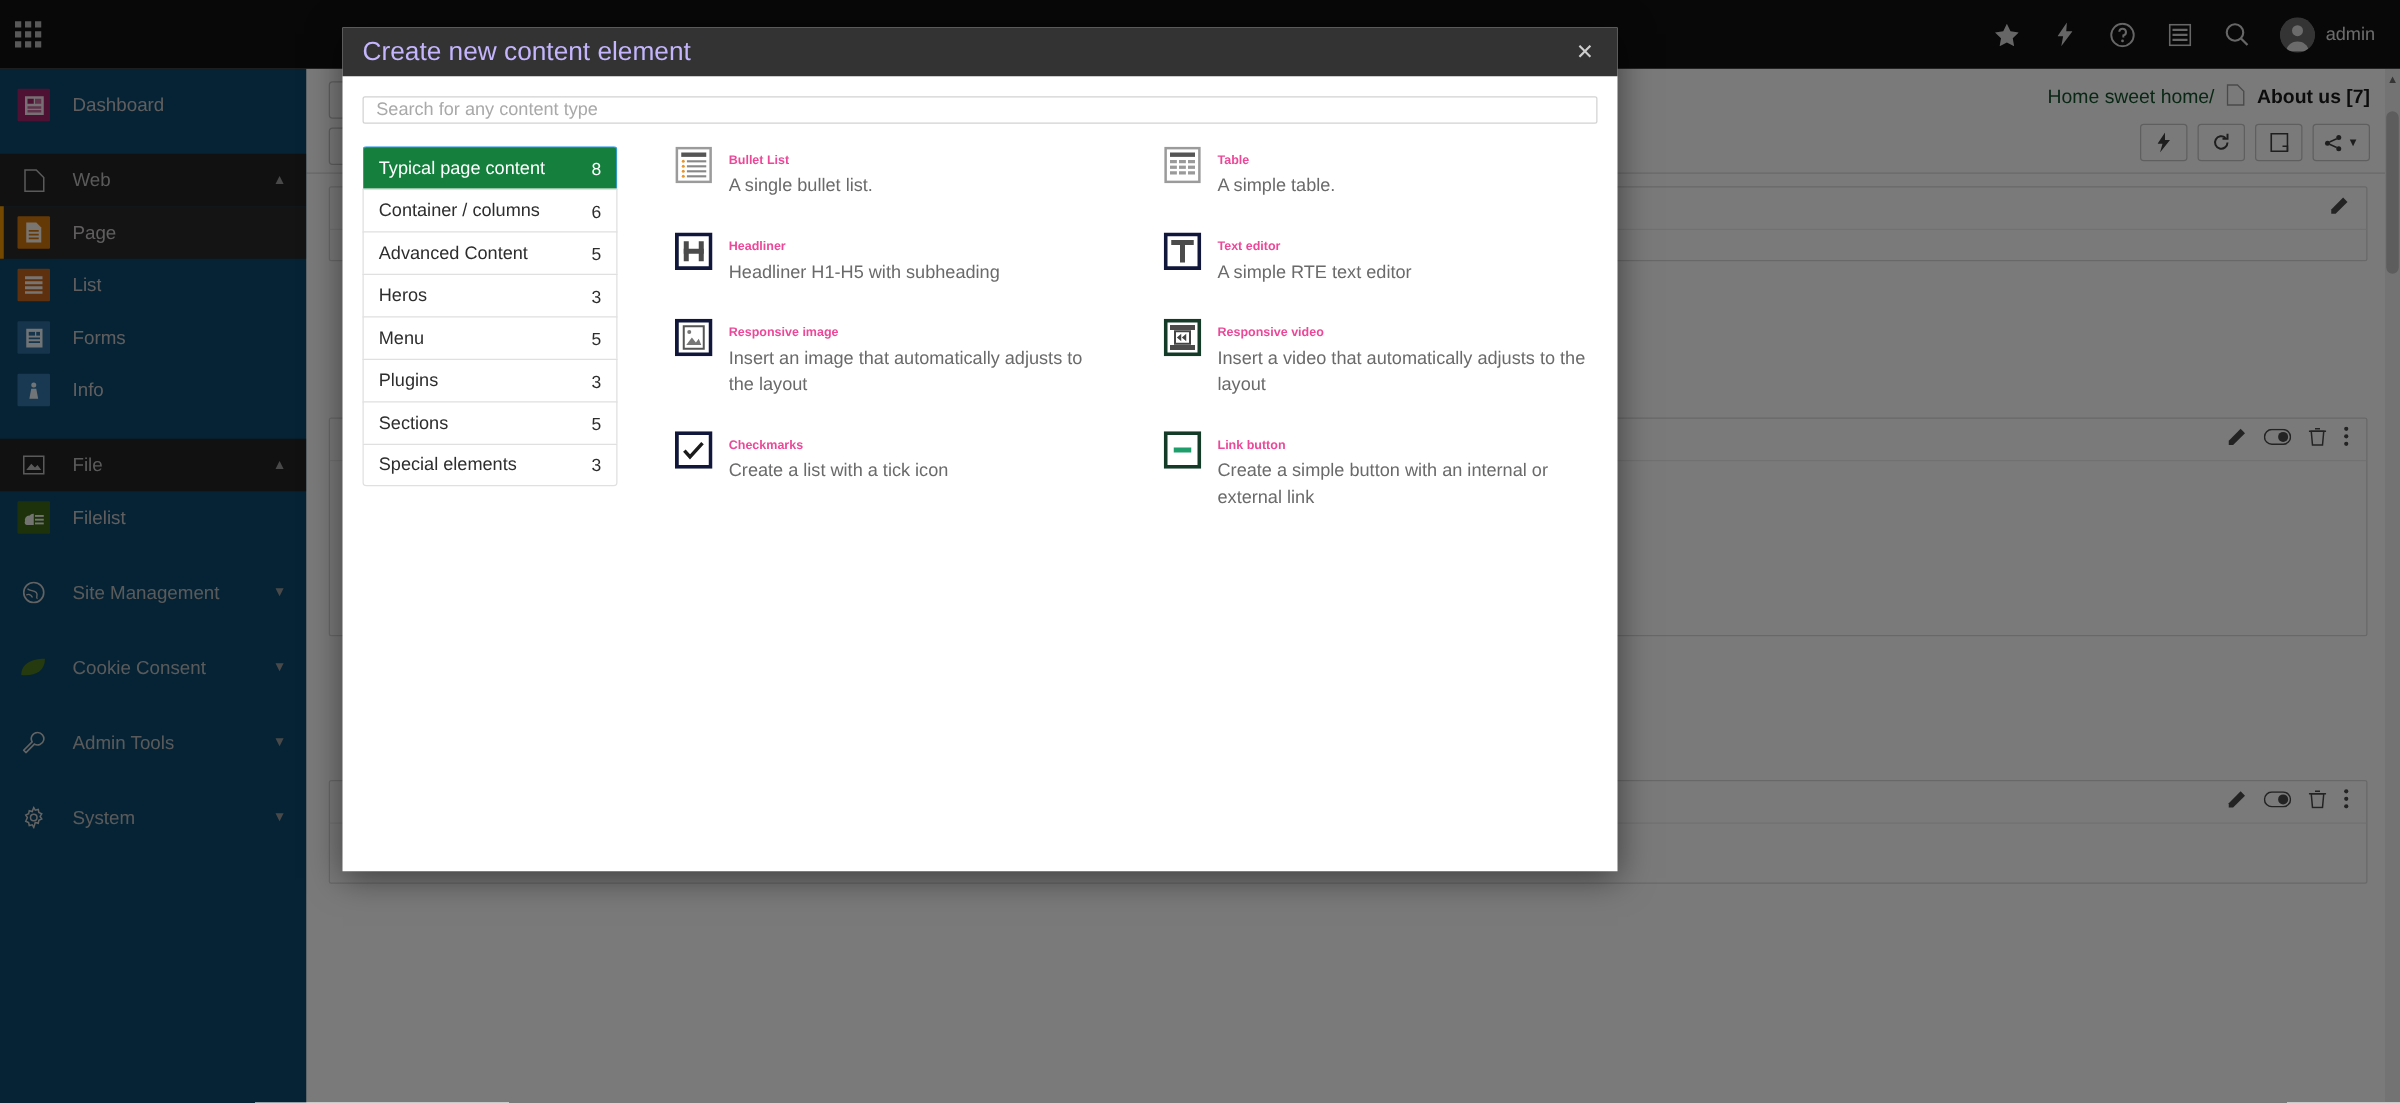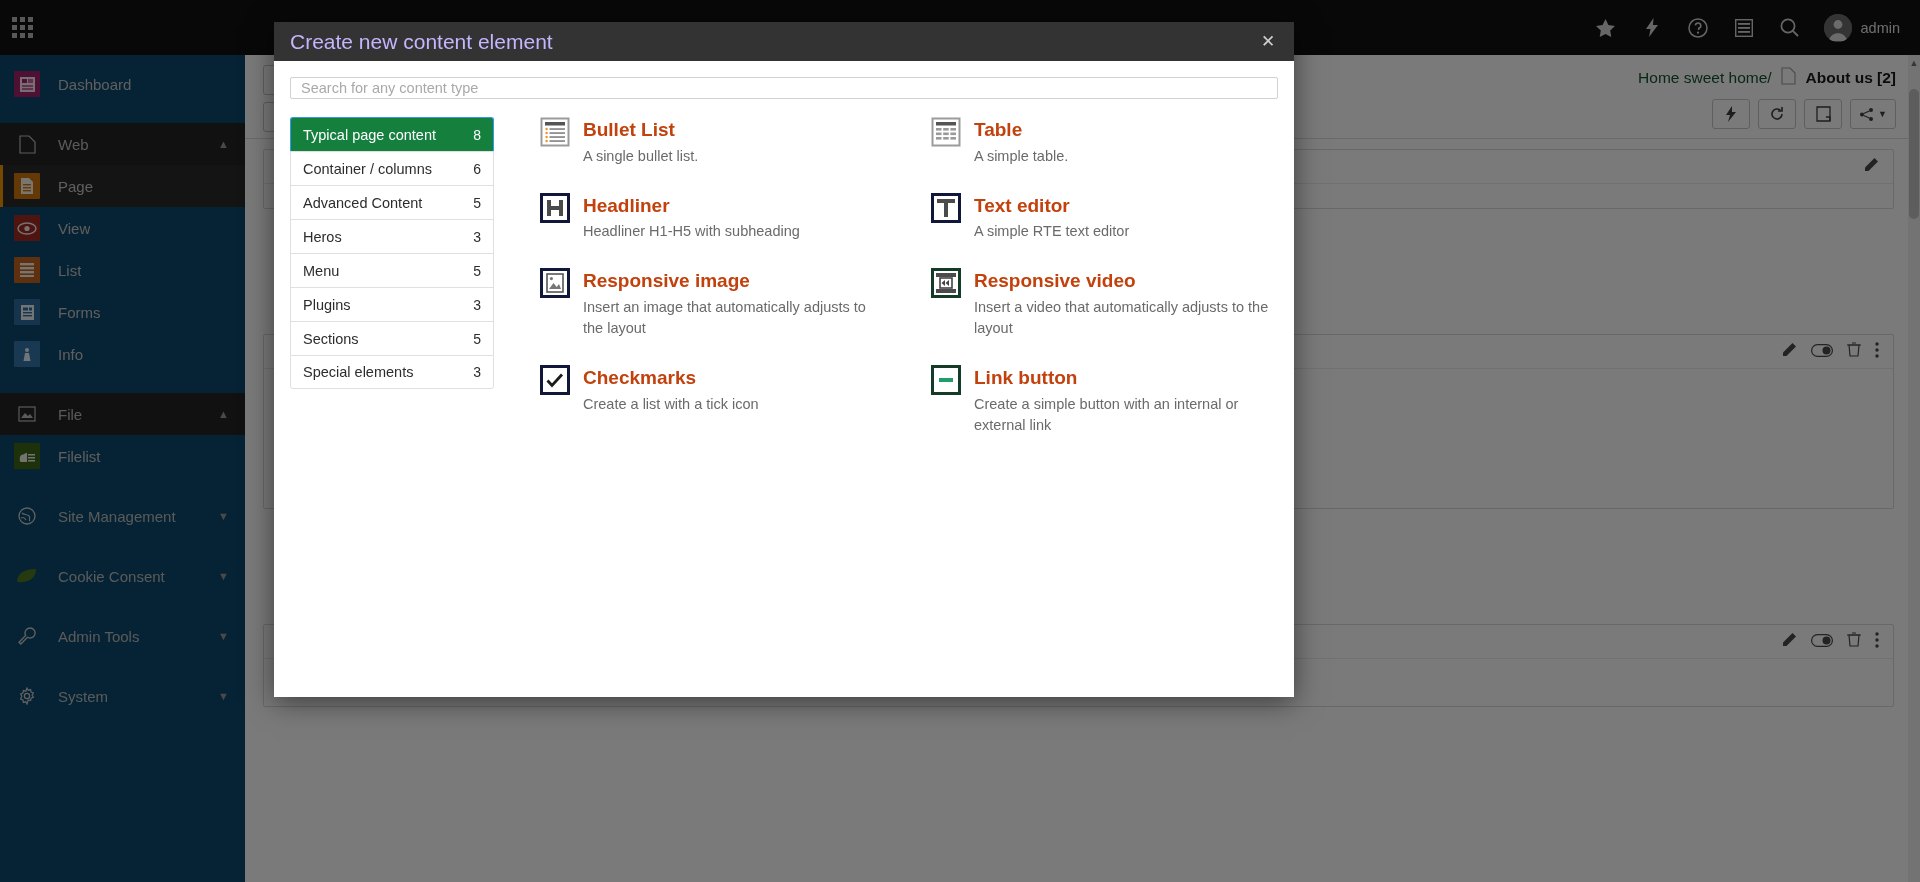--- a/index.html
+++ b/index.html
@@ -157,21 +157,21 @@
   .cat-count { font-size: 14px; }
   .cat-item.active .cat-count { color: #fff; }
 
   .type-grid {
     flex: 1 1 auto; display: grid; grid-template-columns: 1fr 1fr;
     column-gap: 44px; row-gap: 26px; align-content: start;
   }
   .type-item { display: flex; gap: 13px; cursor: pointer; }
   .type-icon { width: 30px; height: 30px; flex: 0 0 auto; }
   .type-text { padding-top: 1px; }
-  .type-title { font-size: 19px; font-weight: bold; color: #c2410c; line-height: 1.3; }
+  .type-title { font-size: 10px; font-weight: bold; color: #ec4899; line-height: 1.3; }
   .type-desc { font-size: 14.5px; color: #6a6a6a; line-height: 1.45; margin-top: 3px; max-width: 300px; }
 </style>
 </head>
 <body>
 
 <div id="app">
 
   <div class="content-area">
     <div class="doc-header">
       <div class="left-tools">
@@ -187,21 +187,21 @@
             </svg>
         </div>
       </div>
       <div class="breadcrumb">
         <span class="bc-path">Home sweet home/</span>
         <span class="bc-page-icon">
           <svg width="15" height="18" viewBox="0 0 15 18">
               <path d="M1 1h8l5 5v11H1z" fill="#fff" stroke="#9b9b9b" stroke-width="1.1"></path>
             </svg>
         </span>
-        <span class="bc-title">About us [2]</span>
+        <span class="bc-title">About us [7]</span>
       </div>
       <div class="doc-tools">
         <div class="tool-btn">
           <svg width="10" height="16" viewBox="0 0 10 16">
               <path d="M6 0 0 9h4l-2 7 8-10H6z" fill="#3f3f3f"></path>
             </svg>
         </div>
         <div class="tool-btn">
           <svg width="16" height="16" viewBox="0 0 16 16">
               <path d="M13 8a5 5 0 1 1-1.6-3.7" fill="none" stroke="#3f3f3f" stroke-width="1.6"></path>
@@ -336,29 +336,20 @@
         <svg width="16" height="18" viewBox="0 0 16 18">
             <path d="M2 1h8l4 4v12H2z" fill="#fff" opacity=".92"></path>
             <rect x="4" y="7" width="8" height="1.4" fill="#d4770e"></rect>
             <rect x="4" y="10" width="8" height="1.4" fill="#d4770e"></rect>
             <rect x="4" y="13" width="8" height="1.4" fill="#d4770e"></rect>
           </svg>
       </span>
       <span class="nav-label">Page</span>
     </div>
 
-    <div class="nav-item">
-      <span class="ico" style="background:#a32a22;">
-        <svg width="20" height="13" viewBox="0 0 20 13">
-            <ellipse cx="10" cy="6.5" rx="9" ry="5.5" fill="none" stroke="#fff" stroke-width="1.5" opacity=".92"></ellipse>
-            <circle cx="10" cy="6.5" r="2.6" fill="#fff" opacity=".92"></circle>
-          </svg>
-      </span>
-      <span class="nav-label">View</span>
-    </div>
 
     <div class="nav-item">
       <span class="ico" style="background:#c4651c;">
         <svg width="16" height="16" viewBox="0 0 16 16">
             <rect x="1" y="1" width="14" height="2.4" fill="#fff" opacity=".92"></rect>
             <rect x="1" y="5" width="14" height="2.4" fill="#fff" opacity=".92"></rect>
             <rect x="1" y="9" width="14" height="2.4" fill="#fff" opacity=".92"></rect>
             <rect x="1" y="13" width="14" height="2" fill="#fff" opacity=".92"></rect>
           </svg>
       </span>

